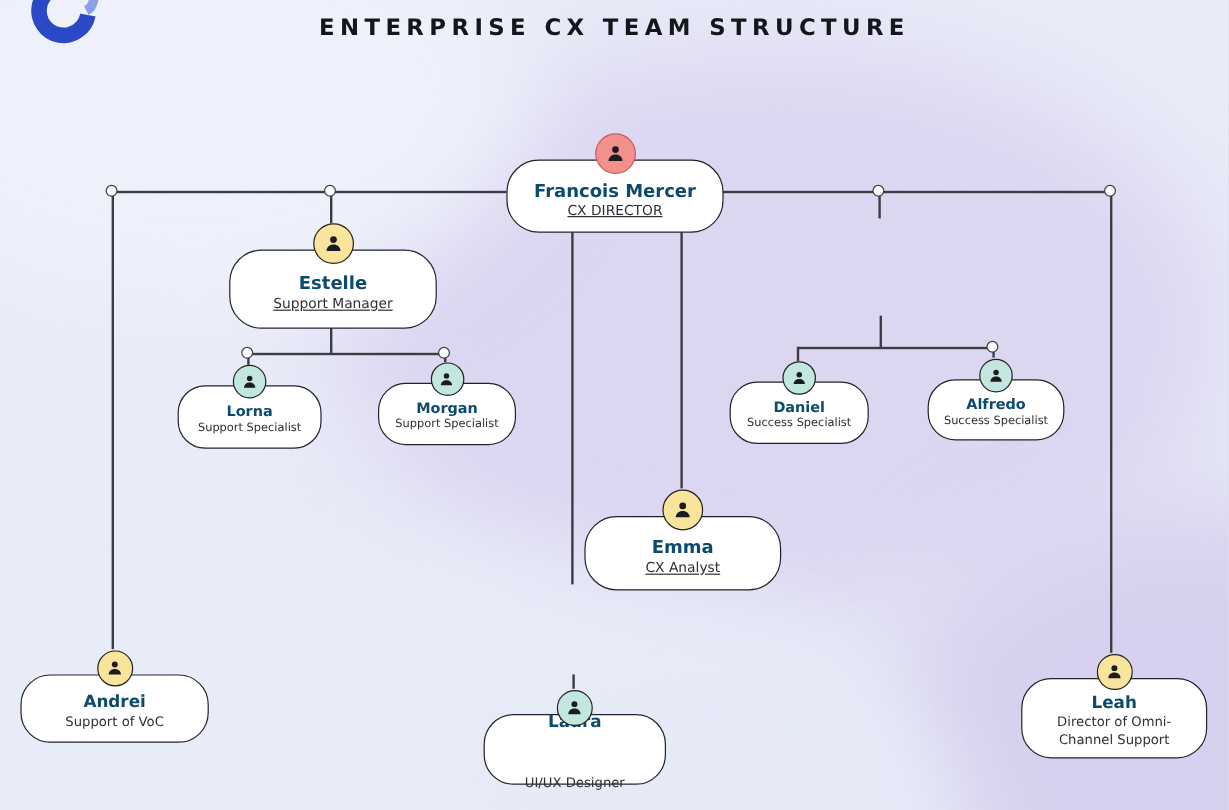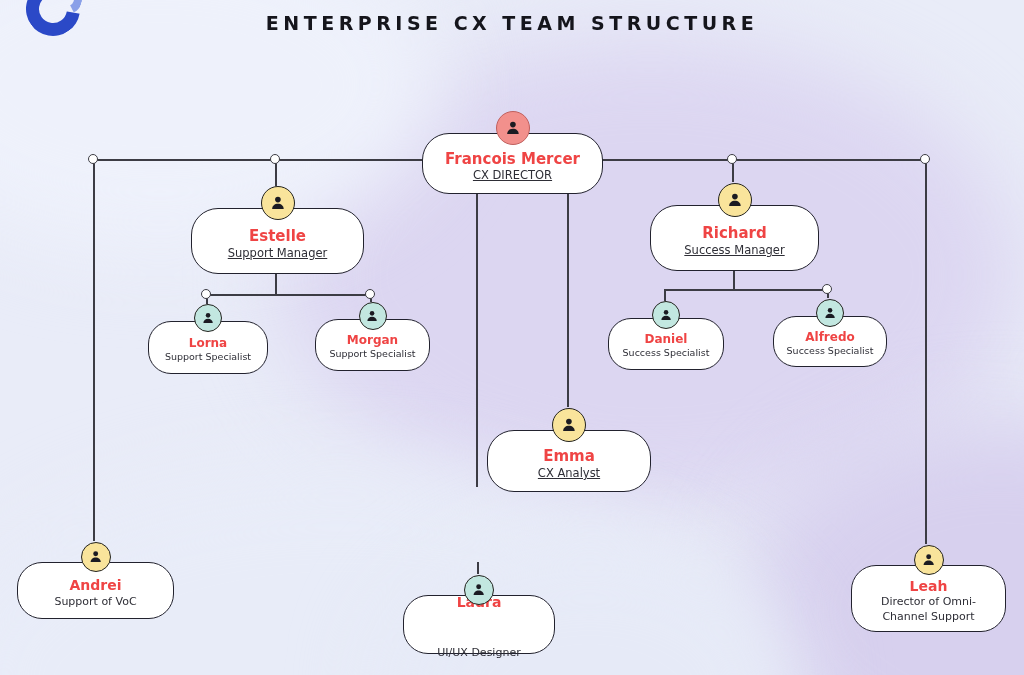--- a/index.html
+++ b/index.html
@@ -44,21 +44,21 @@
 
   
   .card{
     position:absolute;background:#ffffff;border:1.5px solid #22222e;
     z-index:3;display:flex;flex-direction:column;align-items:center;justify-content:center;
     text-align:center;
   }
   .card.lg{border-radius:27px;padding-top:6px;}
   .card.md{border-radius:25px;padding-top:5px;}
   .card.sm{border-radius:23px;padding-top:4px;}
-  .person-name{font-weight:700;color:#ef4444;line-height:1.25;}
+  .person-name{font-weight:700;color:#0c4a6e;line-height:1.25;}
   .person-role{color:#2e2e36;line-height:1.3;}
   .lg .person-name{font-size:15px;}
   .lg .person-role{font-size:11.5px;text-decoration:underline;}
   .md .person-name{font-size:14px;text-align:center;}
   .md .person-role{font-size:11px;}
   .sm .person-name{font-size:12px;}
   .sm .person-role{font-size:9.5px;}
 
   
   .avatar{
@@ -156,30 +156,20 @@
     <div class="avatar av-28 av-teal">
       <svg viewBox="0 0 24 24" fill="currentColor">
           <circle cx="12" cy="8" r="3.4"></circle>
           <path d="M5 19.5c0-3.9 3.1-6.4 7-6.4s7 2.5 7 6.4z"></path>
         </svg>
     </div>
     <div class="person-name">Morgan</div>
     <div class="person-role">Support Specialist</div>
   </div>
 
-  <div class="card lg" style="left:650px;top:205px;width:167px;height:58px;">
-    <div class="avatar av-34 av-yellow">
-      <svg viewBox="0 0 24 24" fill="currentColor">
-          <circle cx="12" cy="8" r="3.4"></circle>
-          <path d="M5 19.5c0-3.9 3.1-6.4 7-6.4s7 2.5 7 6.4z"></path>
-        </svg>
-    </div>
-    <div class="person-name">Richard</div>
-    <div class="person-role">Success Manager</div>
-  </div>
 
   <div class="card sm" style="left:608px;top:318px;width:114px;height:46px;">
     <div class="avatar av-28 av-teal">
       <svg viewBox="0 0 24 24" fill="currentColor">
           <circle cx="12" cy="8" r="3.4"></circle>
           <path d="M5 19.5c0-3.9 3.1-6.4 7-6.4s7 2.5 7 6.4z"></path>
         </svg>
     </div>
     <div class="person-name">Daniel</div>
     <div class="person-role">Success Specialist</div>

